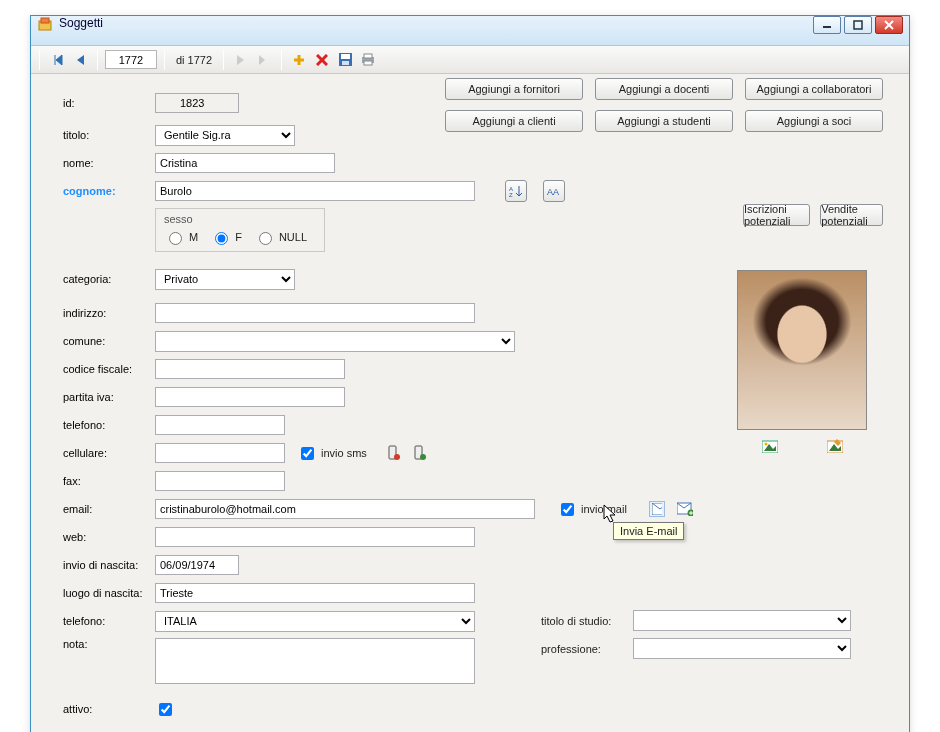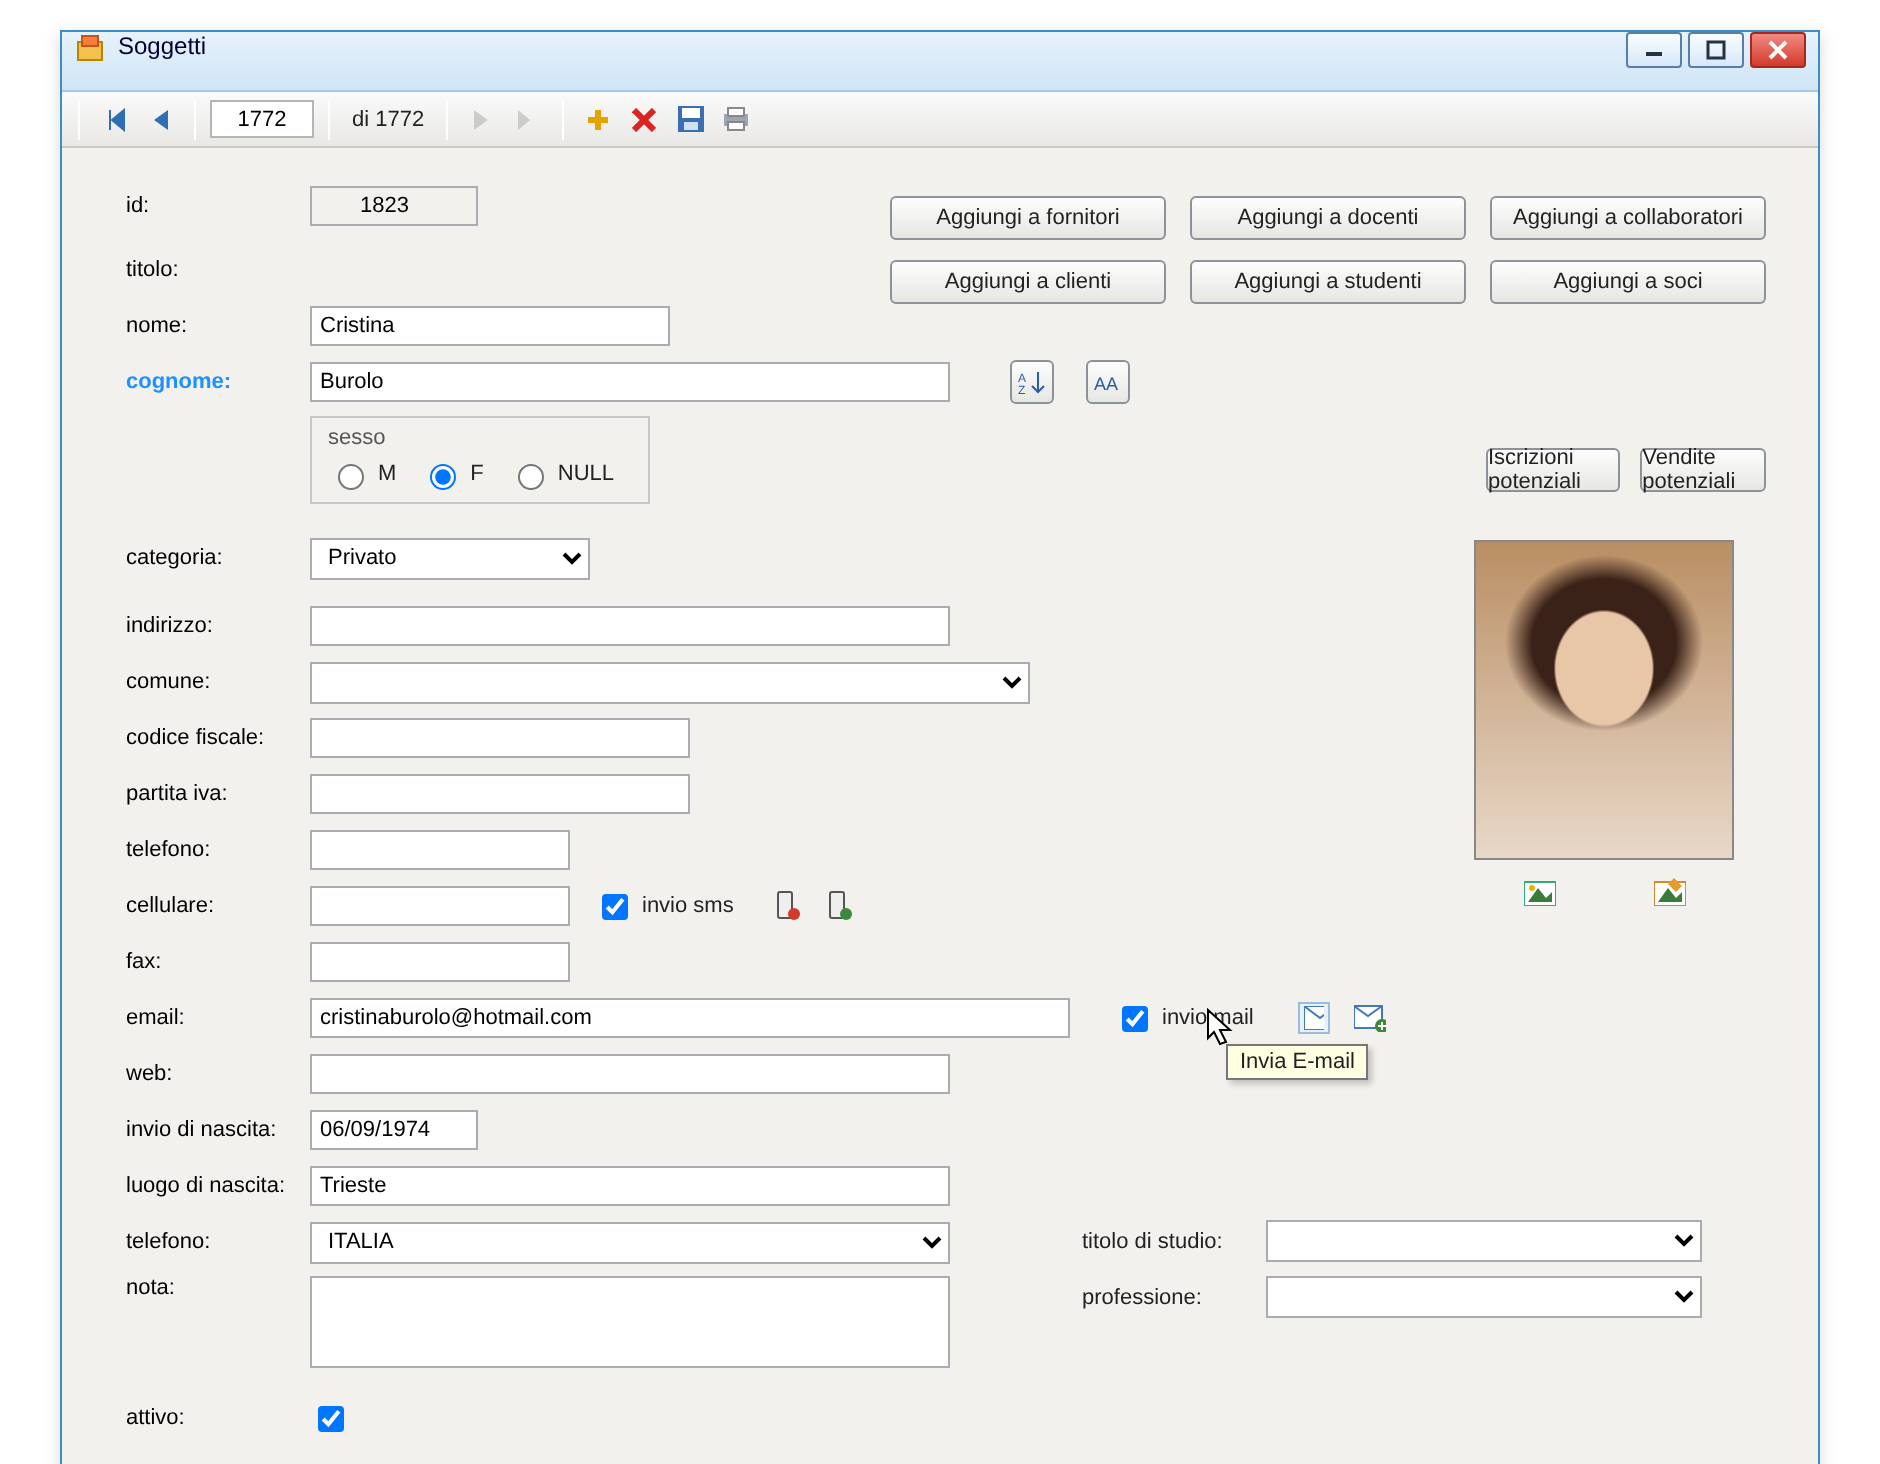--- a/index.html
+++ b/index.html
@@ -107,21 +107,20 @@
     gap: 8px 12px;
   }
   .wbtn {
     border: 1px solid #8d9299;
     background: linear-gradient(#fdfdfd,#e6e6e3);
     border-radius: 3px;
     font-size: 11px;
     display: flex; align-items: center; justify-content: center;
     cursor: pointer;
     height: 22px;
-    margin-top: 20px;
   }
   .side-btns {
     position: absolute;
     top: 130px; right: 26px;
     width: 140px;
     display: flex; flex-direction: row; gap: 10px;
   }
   .photo {
     position: absolute;
     top: 196px; right: 42px;
@@ -311,20 +310,23 @@
 
     <div style="height:6px"></div>
 
     <div class="row">
       <span class="lbl">id:</span>
       <input class="field" style="width: 84px; background: rgb(242, 241, 238); padding-left: 24px;" readonly="" value="1823">
     </div>
 
     <div class="row" style="margin-top:10px">
       <span class="lbl">titolo:</span>
+      <select class="field" style="width:140px">
+        <option selected="">Gentile Sig.ra</option>
+      </select>
     </div>
 
     <div class="row">
       <span class="lbl">nome:</span>
       <input class="field" style="width: 180px;" value="Cristina">
     </div>
 
     <div class="row">
       <span class="lbl highlight">cognome:</span>
       <input class="field" style="width: 320px;" value="Burolo">

